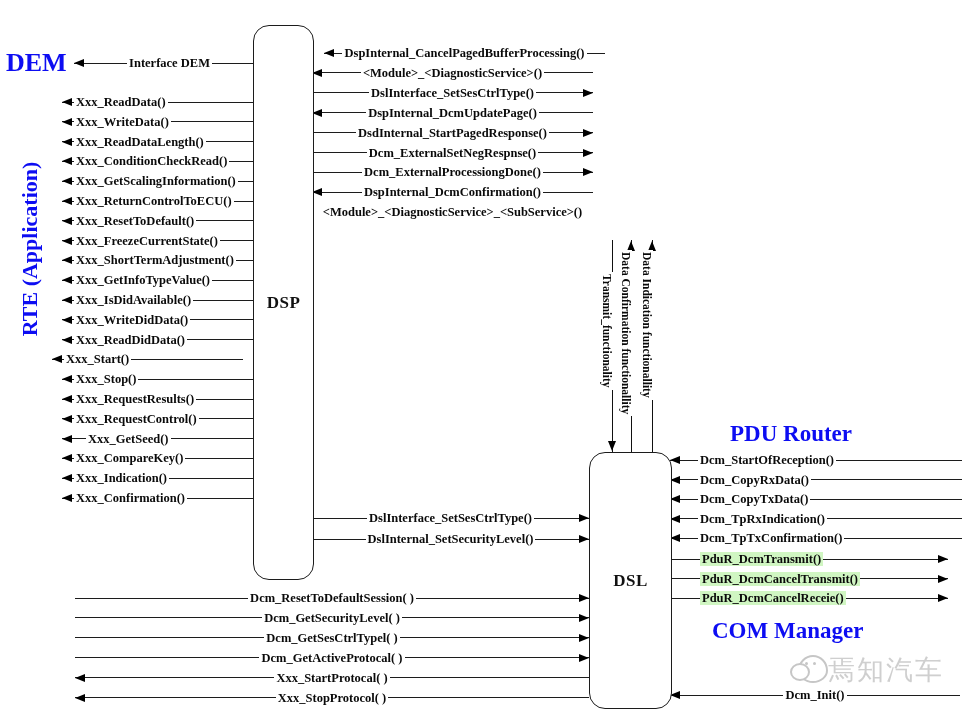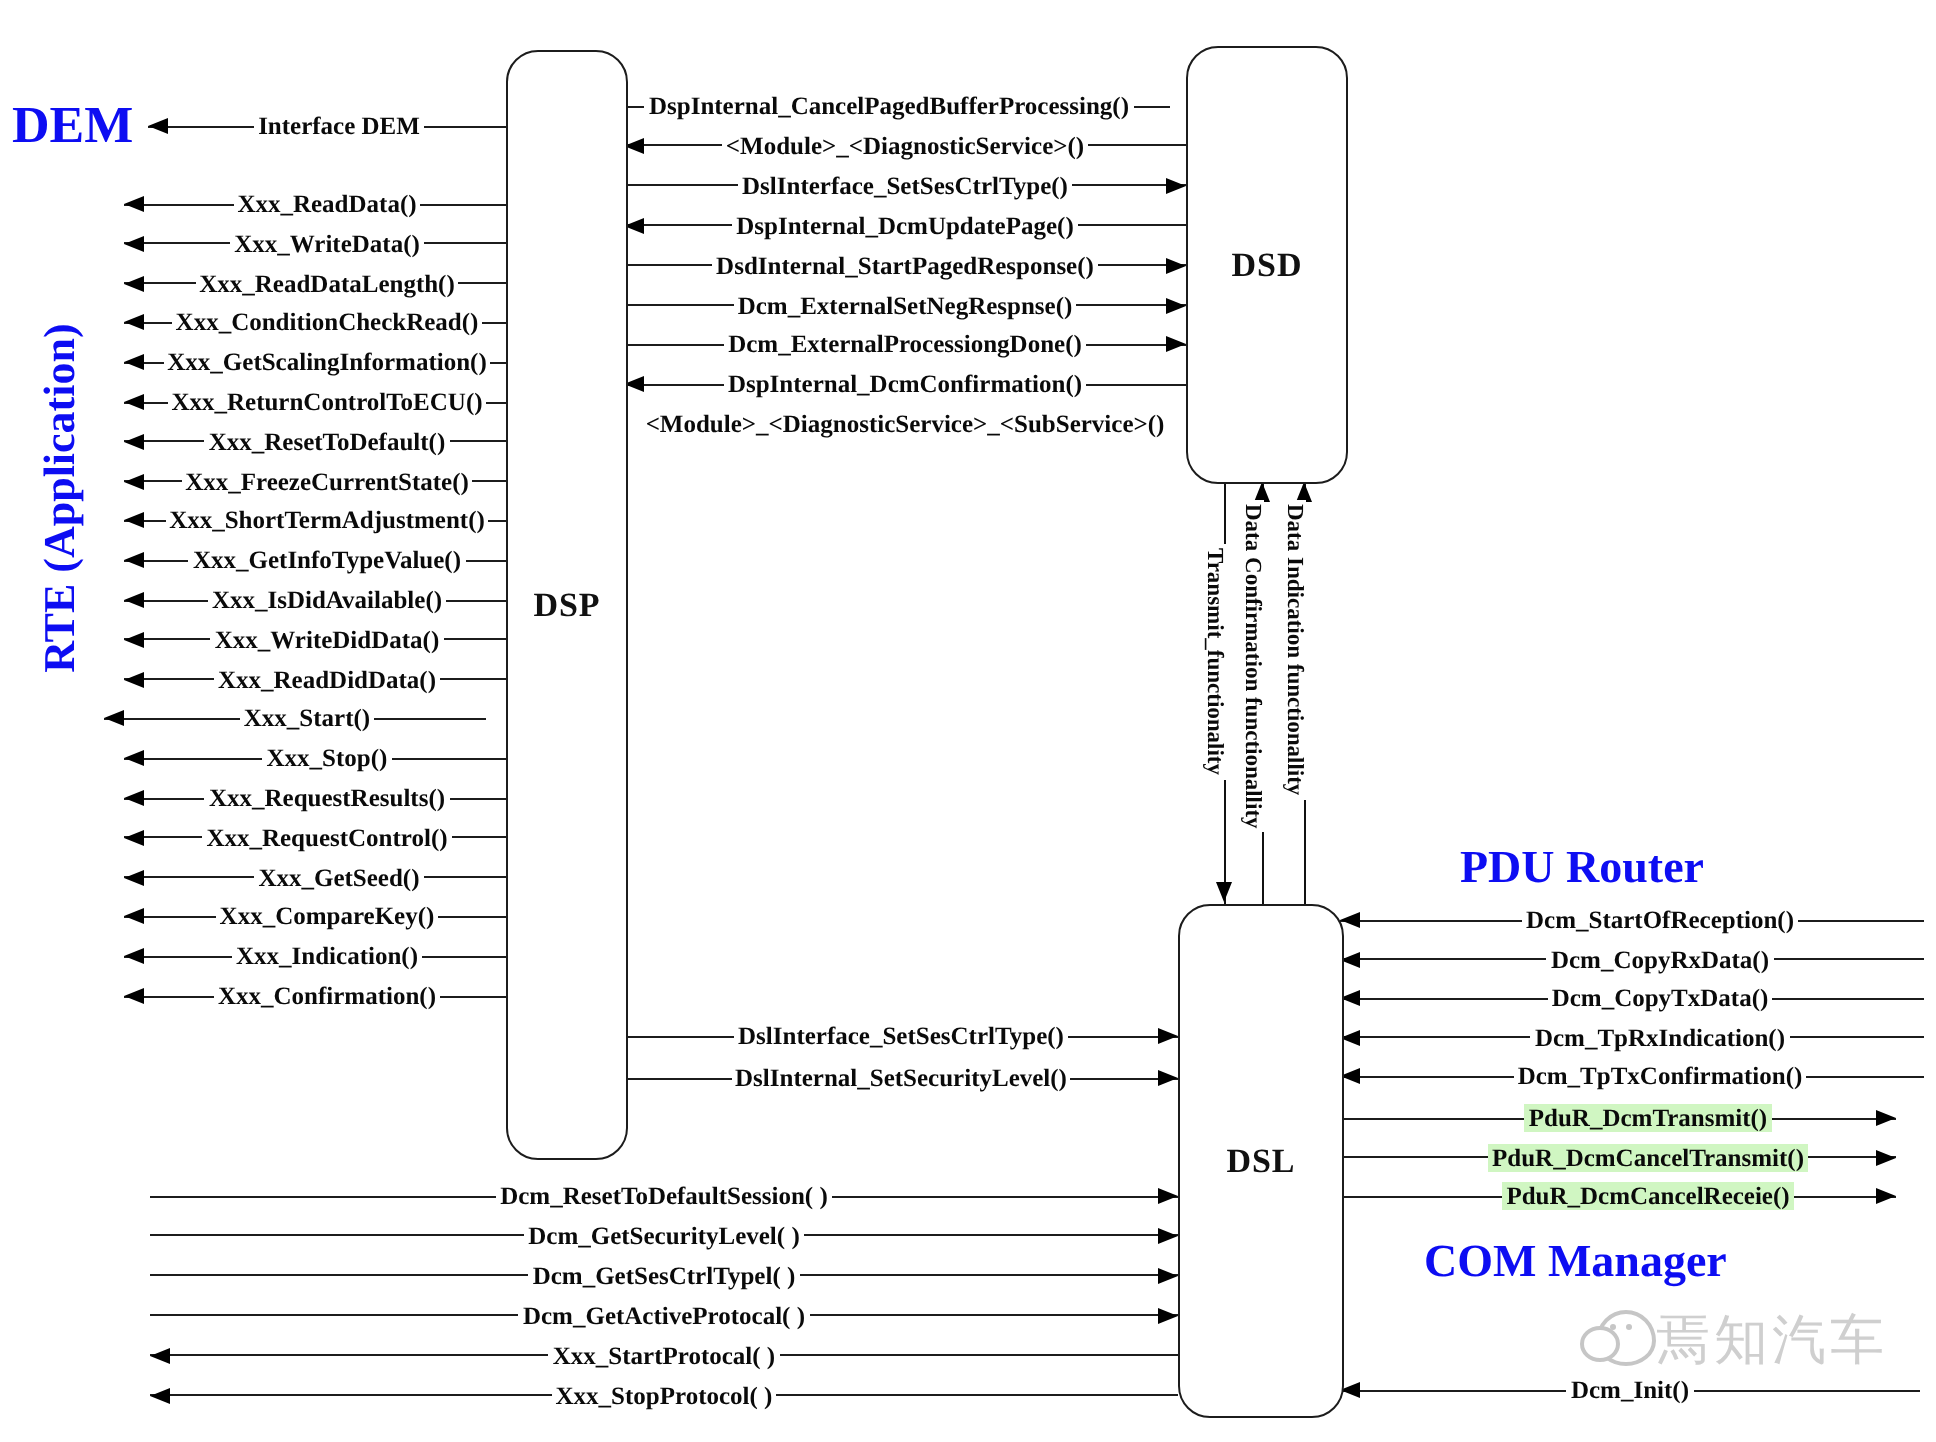--- a/index.html
+++ b/index.html
@@ -6,21 +6,21 @@
   #canvas {
     position:relative; width:968px; height:721px; background:#fff; overflow:hidden;
     font-family:"Liberation Serif","DejaVu Serif",serif;
   }
   .box {
     position:absolute; background:#fff; border:1.6px solid #1c1c1c; border-radius:16px;
     display:flex; align-items:center; justify-content:center;
     font-weight:bold; font-size:17px; letter-spacing:.5px; z-index:3; color:#111;
   }
   .title { position:absolute; font-weight:bold; white-space:nowrap; z-index:4; }
-  .arrow { position:absolute; height:14px; display:flex; align-items:center; z-index:2;justify-content:center; }
+  .arrow { position:absolute; height:14px; display:flex; align-items:center; z-index:2; }
   .arrow.center { justify-content:center; }
   .arrow .line { position:absolute; left:0; right:0; top:6.5px; border-top:1.3px solid #1c1c1c; }
   .arrow .label {
     position:relative; z-index:2; background:#fff; padding:0 2px;
     font-weight:bold; font-size:12.5px; line-height:14px; white-space:nowrap; color:#0a0a0a;
   }
   .arrow .label.hl { background:#d0f6c2; }
   .head { position:absolute; top:50%; transform:translateY(-50%); width:0; height:0;
           border-top:4.5px solid transparent; border-bottom:4.5px solid transparent; z-index:1; }
   .head.l { left:0; border-right:10px solid #000; }
@@ -50,23 +50,20 @@
 <div id="canvas">
 
   <div class="title" style="left: 6px; top: 48px; font-size: 26px; color: rgb(13, 13, 242);">DEM</div>
   <div class="title" style="left: -86px; top: 236px; width: 232px; text-align: center; font-size: 22px; transform: rotate(-90deg); color: rgb(13, 13, 242);">RTE (Application)</div>
   <div class="title" style="left: 712px; top: 618px; font-size: 23px; color: rgb(13, 13, 242);">COM Manager</div>
   <div class="title" style="left: 730px; top: 421px; font-size: 23px; color: rgb(13, 13, 242);">PDU Router</div>
 
   <div class="box" style="left:253px; top:25px; width:59px; height:553px;">
     <span>DSP</span>
   </div>
-  <div class="box" style="left:593px; top:23px; width:79px; height:217px;">
-    <span>DSD</span>
-  </div>
   <div class="box" style="left:589px; top:452px; width:81px; height:255px;">
     <span>DSL</span>
   </div>
 
   <div id="arrow-layer">
       <div class="arrow center" style="left: 74px; top: 56px; width: 191px;">
         <div class="line"></div>
         <div class="head l"></div>
         <span class="label">Interface DEM</span>
       </div>
@@ -168,21 +165,21 @@
       <div class="arrow" style="left: 62px; top: 471.2px; width: 191px;">
         <div class="line"></div>
         <div class="head l"></div>
         <span class="label" style="margin-left: 12px;">Xxx_Indication()</span>
       </div>
       <div class="arrow" style="left: 62px; top: 491px; width: 191px;">
         <div class="line"></div>
         <div class="head l"></div>
         <span class="label" style="margin-left: 12px;">Xxx_Confirmation()</span>
       </div>
-      <div class="arrow center" style="left: 304px; top: 46px; width: 281px;">
+      <div class="arrow center" style="left: 324px; top: 46px; width: 281px;">
         <div class="line"></div>
         <div class="head l"></div>
         <span class="label">DspInternal_CancelPagedBufferProcessing()</span>
       </div>
       <div class="arrow center" style="left: 312px; top: 65.9px; width: 281px;">
         <div class="line"></div>
         <div class="head l"></div>
         <span class="label">&lt;Module&gt;_&lt;DiagnosticService&gt;()</span>
       </div>
       <div class="arrow center" style="left: 312px; top: 85.8px; width: 281px;">

